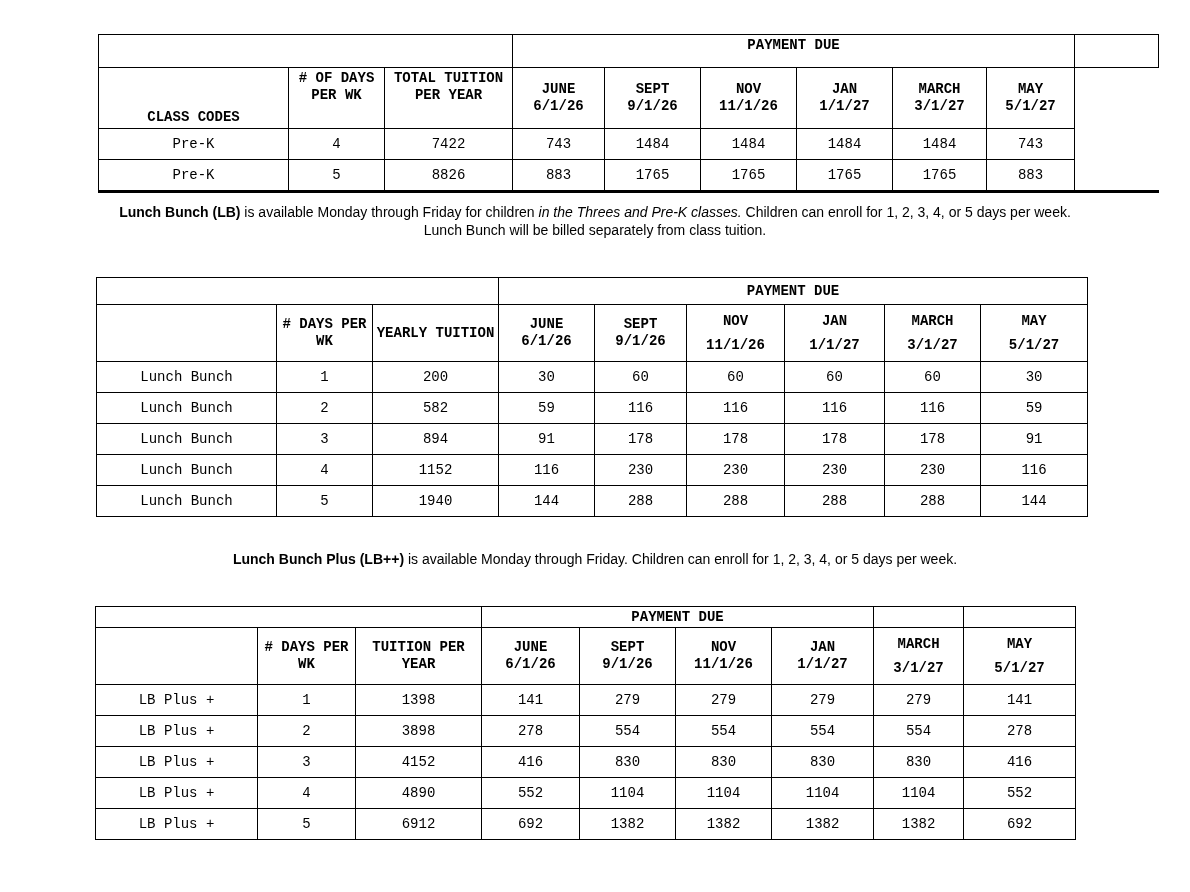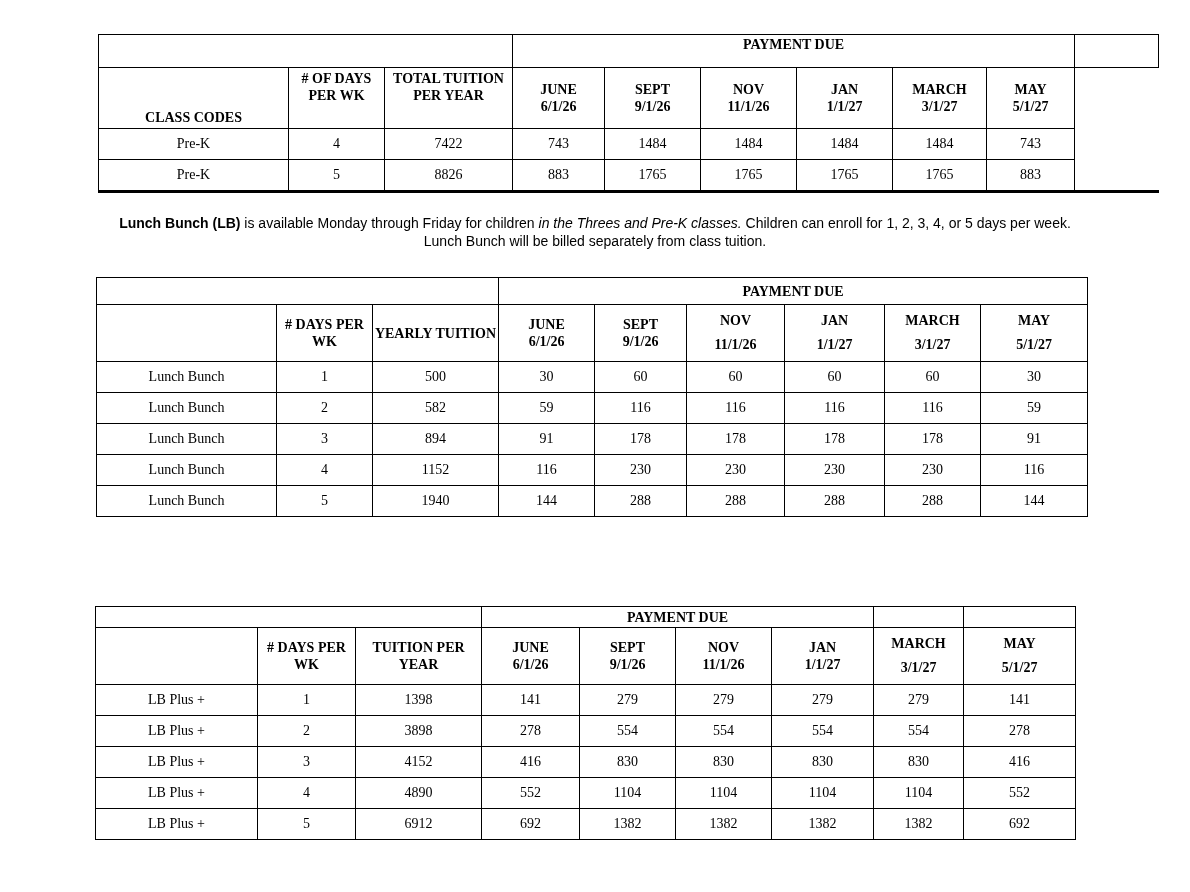--- a/index.html
+++ b/index.html
@@ -2,21 +2,21 @@
 <html><head>
   <meta charset="utf-8">
   <style>
     html, body { margin: 0; padding: 0; background: #ffffff; }
     body {
       width: 1190px; height: 892px; position: relative; overflow: hidden;
       font-family: "Liberation Sans", sans-serif; color: #000;
     }
     table {
       position: absolute; border-collapse: collapse; table-layout: fixed;
-      font-family: Liberation Serif, serif;
+      font-family: Liberation Mono, monospace;
     }
     td {
       border: 1.5px solid #000; text-align: center; vertical-align: middle;
       padding: 0; font-size: 14px; line-height: 16px;
     }
     td.h { font-weight: bold; font-size: 14px; line-height: 17px; }
     td.pd { font-weight: bold; font-size: 14px; vertical-align: top; padding-top: 2px; }
     td.cc { vertical-align: bottom; padding-bottom: 2px; }
     td.top { vertical-align: top; padding-top: 2px; margin-top: 12px; }
     .note {
@@ -89,21 +89,21 @@
     <td>883</td>
     <td>1765</td>
     <td>1765</td>
     <td>1765</td>
     <td>1765</td>
     <td>883</td>
   </tr>
 </tbody>
   </table>
 
-<div class="note" style="left:30px; top:214px; width:1130px;">
+<div class="note" style="left:30px; top:203px; width:1130px;">
   <div><b>Lunch Bunch (LB)</b><span> is available Monday through Friday for children </span><i>in the Threes and Pre-K classes.</i><span> Children can enroll for 1, 2, 3, 4, or 5 days per week.</span></div>
   <div>Lunch Bunch will be billed separately from class tuition.</div>
 </div>
 
 <table class="t2">
   <colgroup>
     <col style="width:180px">
       <col style="width:96px">
       <col style="width:126px">
     <col style="width:96px">
@@ -125,21 +125,21 @@
     <td class="h"><span>JUNE</span><br><span>6/1/26</span></td>
     <td class="h"><span>SEPT</span><br><span>9/1/26</span></td>
     <td class="h" style="line-height:24px"><span>NOV</span><br><span>11/1/26</span></td>
     <td class="h" style="line-height:24px"><span>JAN</span><br><span>1/1/27</span></td>
     <td class="h" style="line-height:24px"><span>MARCH</span><br><span>3/1/27</span></td>
     <td class="h" style="line-height:24px"><span>MAY</span><br><span>5/1/27</span></td>
   </tr>
   <tr class="rd">
     <td>Lunch Bunch</td>
     <td>1</td>
-    <td>500</td>
+    <td>200</td>
     <td>30</td>
     <td>60</td>
     <td>60</td>
     <td>60</td>
     <td>60</td>
     <td>30</td>
   </tr>
   <tr class="rd">
     <td>Lunch Bunch</td>
     <td>2</td>
@@ -181,20 +181,21 @@
     <td>288</td>
     <td>288</td>
     <td>288</td>
     <td>288</td>
     <td>144</td>
   </tr>
 </tbody>
   </table>
 
 <div class="note" style="left:100px; top:550px; width:990px;">
+  <div><b>Lunch Bunch Plus (LB++)</b><span> is available Monday through Friday. Children can enroll for 1, 2, 3, 4, or 5 days per week.</span></div>
 </div>
 
 <table class="t3">
   <colgroup>
     <col style="width:162px">
       <col style="width:98px">
       <col style="width:126px">
     <col style="width:98px">
       <col style="width:96px">
       <col style="width:96px">

